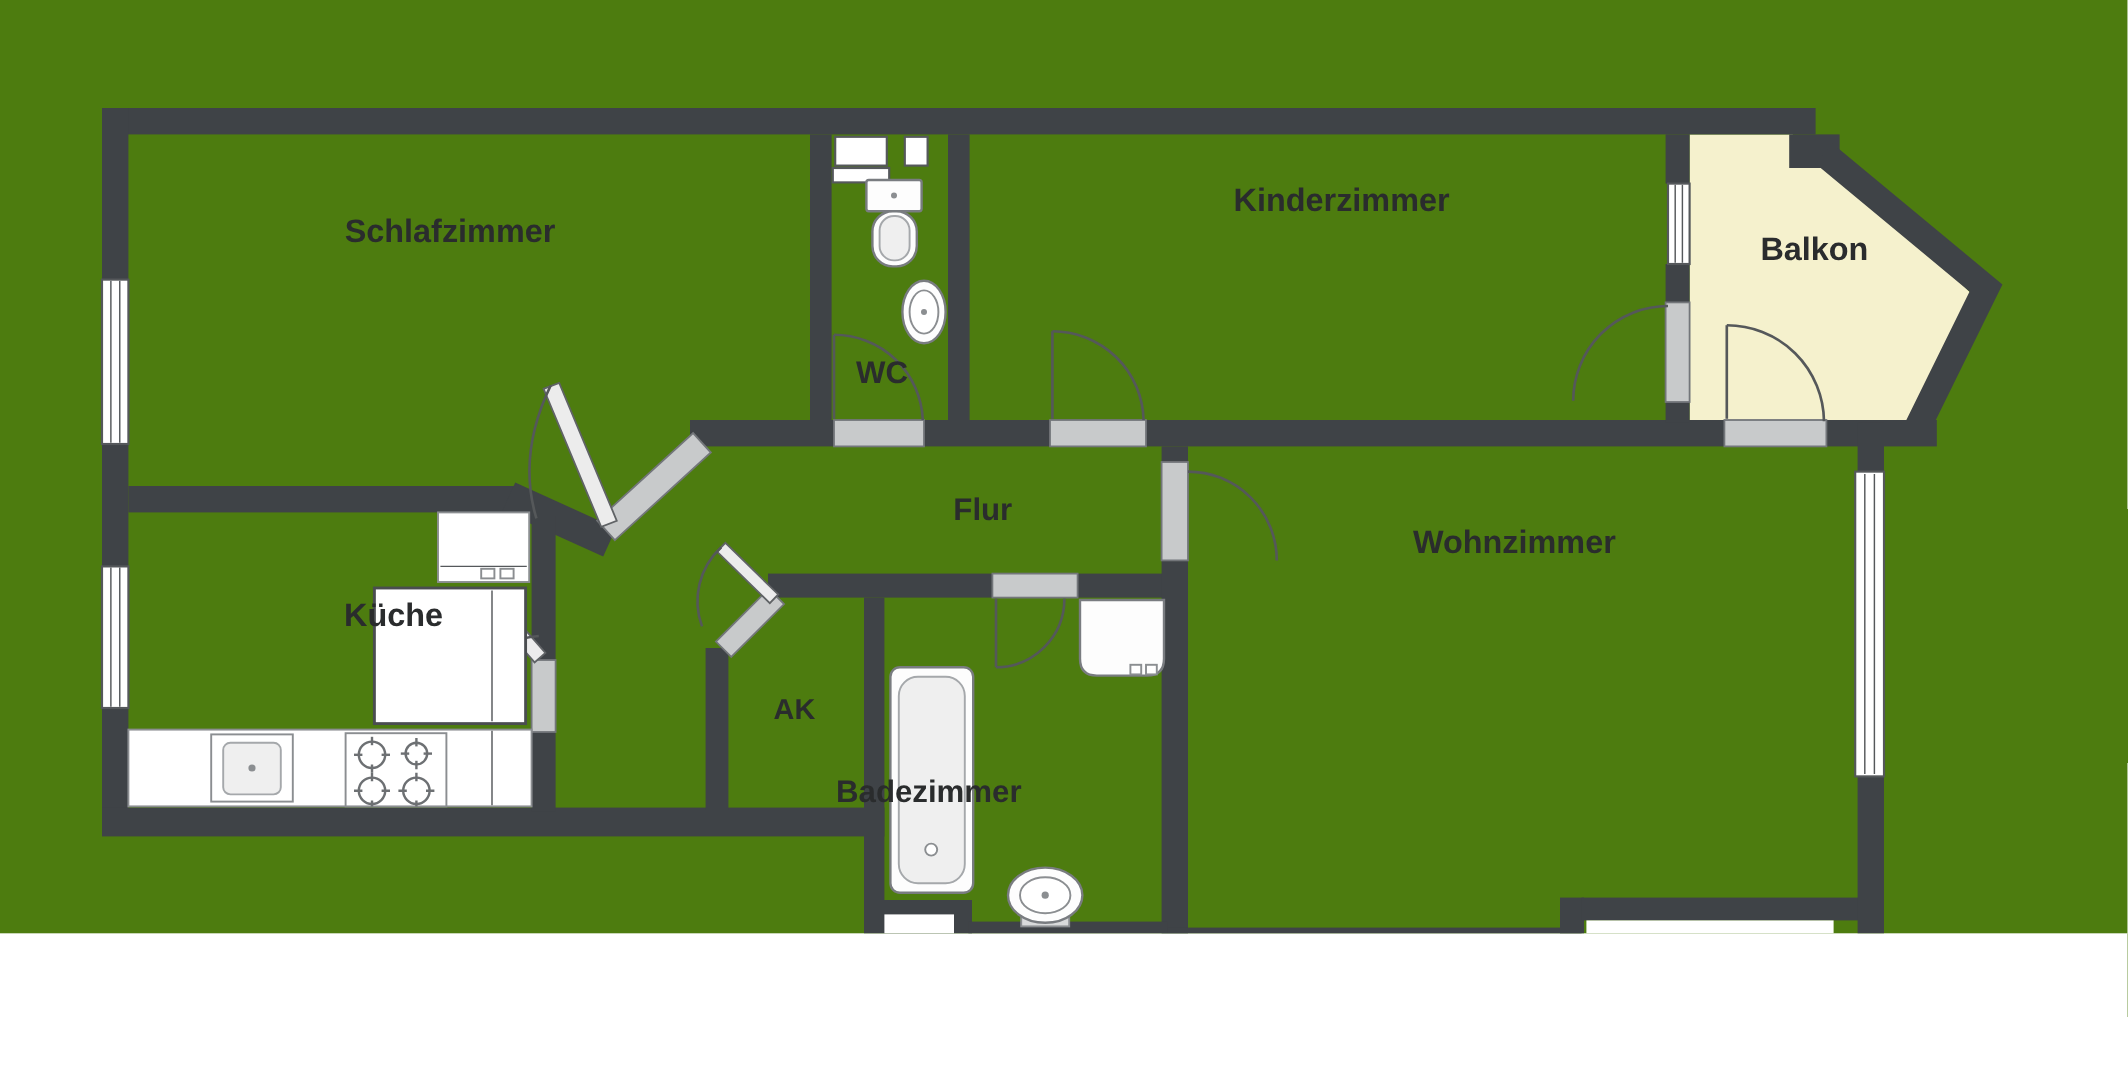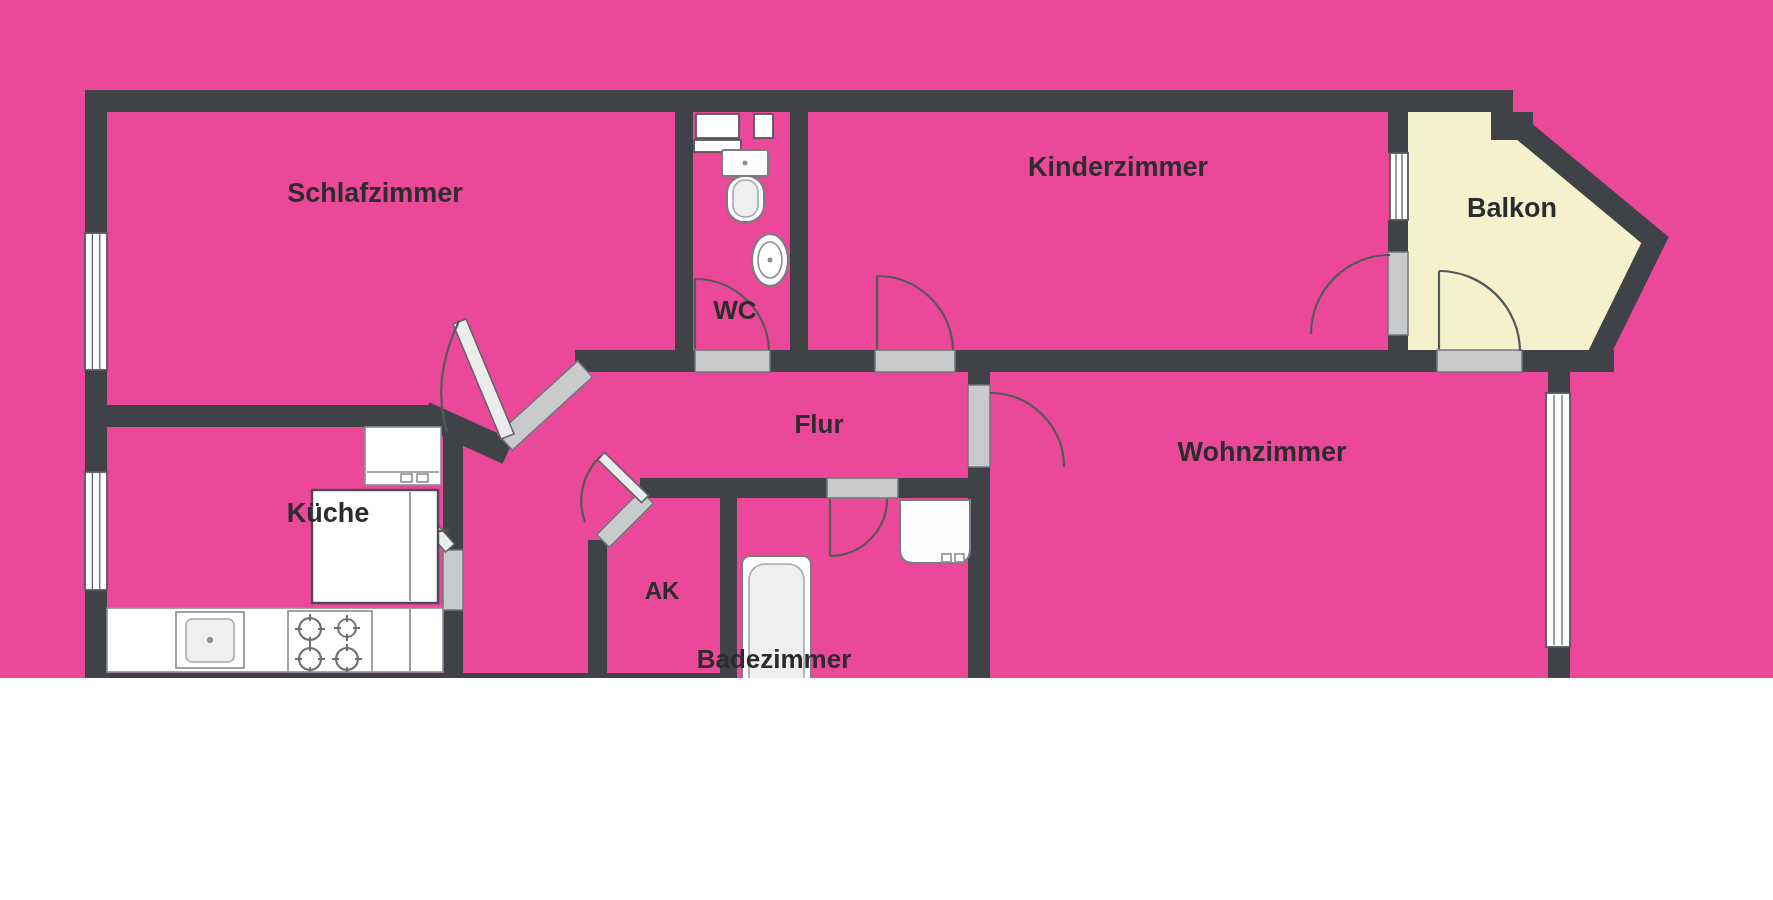--- a/index.html
+++ b/index.html
@@ -1,16 +1,16 @@
 <!DOCTYPE html>
 <html><head>
 <meta charset="utf-8">
 <style>
   html,body{margin:0;padding:0;background:#ffffff;}
-  .stage{position:relative;width:1773px;height:678px;background:#ec4899;overflow:hidden;
+  .stage{position:relative;width:1773px;height:778px;background:#4d7c0f;overflow:hidden;
          font-family:"Liberation Sans", sans-serif;}
   svg{position:absolute;left:0;top:0;}
   .wall{fill:#3f4347;stroke:none;}
   .wall-stroke{fill:none;stroke:#3f4347;}
   .niche{fill:#ffffff;stroke:none;}
   .balcony{fill:#f5f1cd;stroke:none;}
   .threshold{fill:#c8cacb;stroke:#73767a;stroke-width:1.5;}
   .window{fill:#ffffff;stroke:#55585b;stroke-width:1.8;}
   .window-line{stroke:#55585b;stroke-width:1.2;}
   .swing{fill:none;stroke:#55585a;stroke-width:2.2;}

